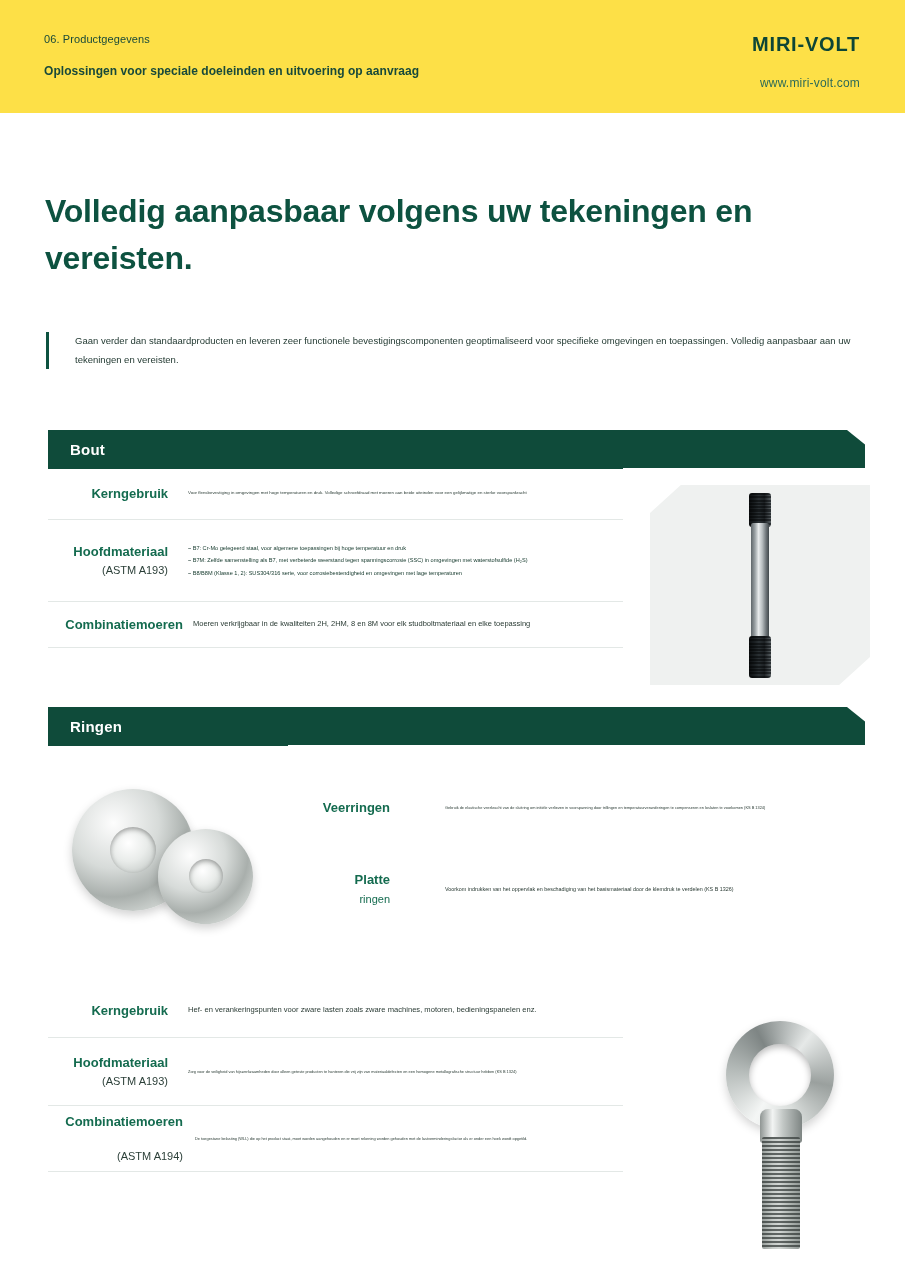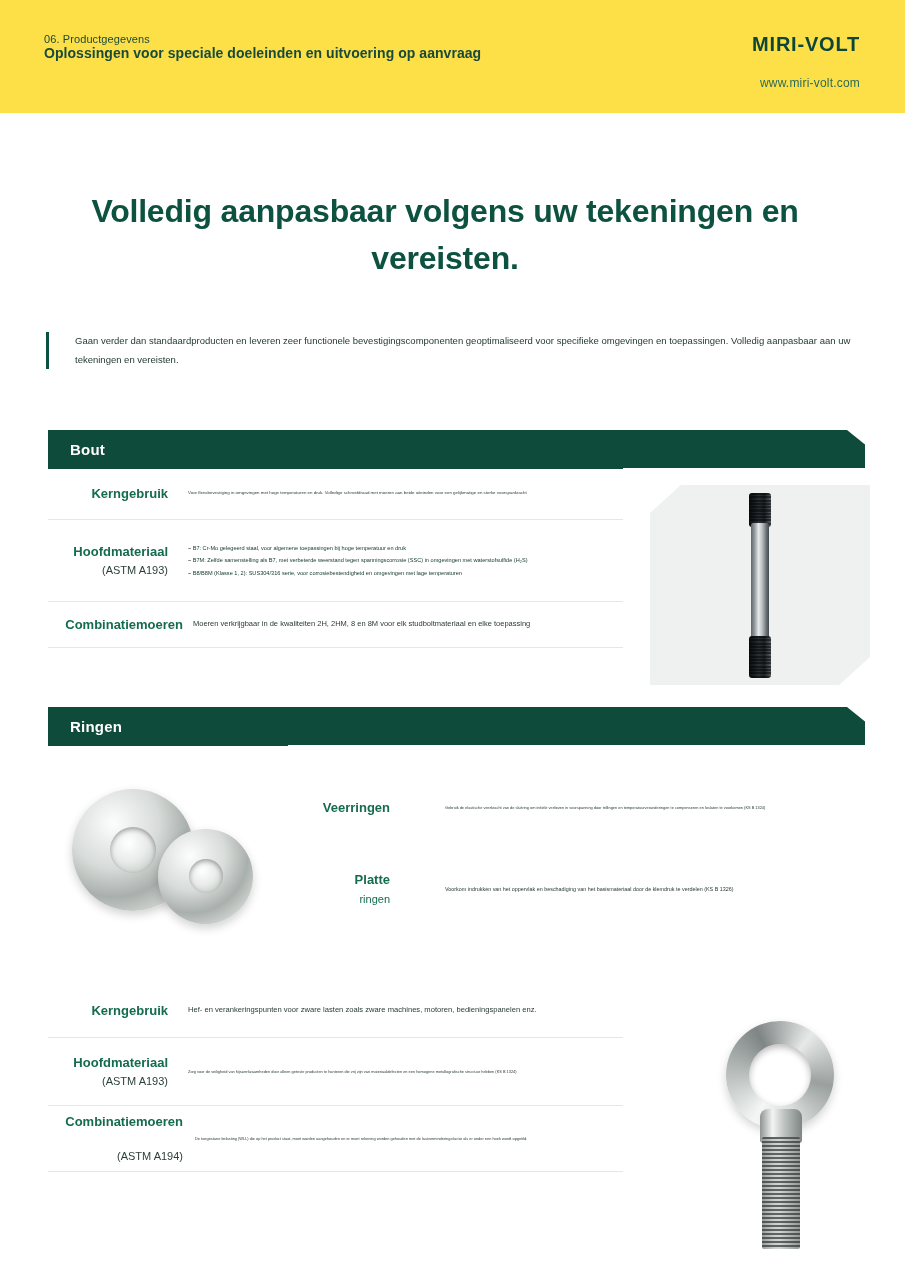--- a/index.html
+++ b/index.html
@@ -12,31 +12,30 @@
   }
   .page { position: relative; width: 905px; height: 1280px; background:#fff; }
 
   
   .header {
     position: absolute; left:0; top:0; width:905px; height:113px;
     background:#fde047;
   }
   .hdr-left { position:absolute; left:44px; top:33px; }
   .hdr-chapter { font-size:11px; font-weight:400; color:#18493a; letter-spacing:.1px; }
-  .hdr-sub { font-size:14px; font-weight:700; color:#18493a; letter-spacing:.05px; }
+  .hdr-sub { margin-top:19px; font-size:12px; font-weight:700; color:#18493a; letter-spacing:.05px; }
   .hdr-right { position:absolute; right:45px; top:33px; text-align:right; }
   .brand { font-size:20px; font-weight:700; color:#0d4636; letter-spacing:.8px; }
   .brand-url { margin-top:20px; font-size:12px; font-weight:400; color:#2c6a58; letter-spacing:.2px; }
 
   
   .title {
     position:absolute; left:45px; top:188px; width:800px;
     font-size:32px; font-weight:700; line-height:1.46; color:#0d5240;
     letter-spacing:-.2px;
-    text-align:center;
   }
 
   
   .intro { position:absolute; left:46px; top:332px; width:810px; display:flex; }
   .intro-rule { width:3px; background:#0d5240; flex:0 0 3px; }
   .intro-text {
     margin-left:26px; font-size:9.5px; line-height:1.95; color:#243b33; font-weight:400;
   }
 
   

